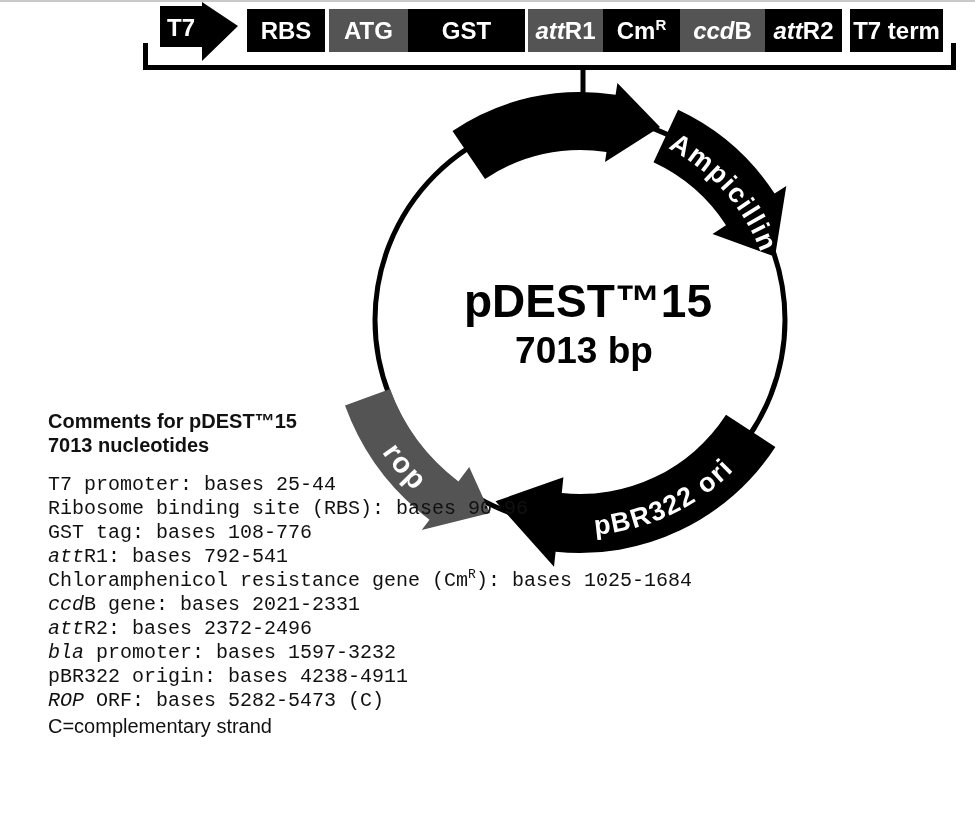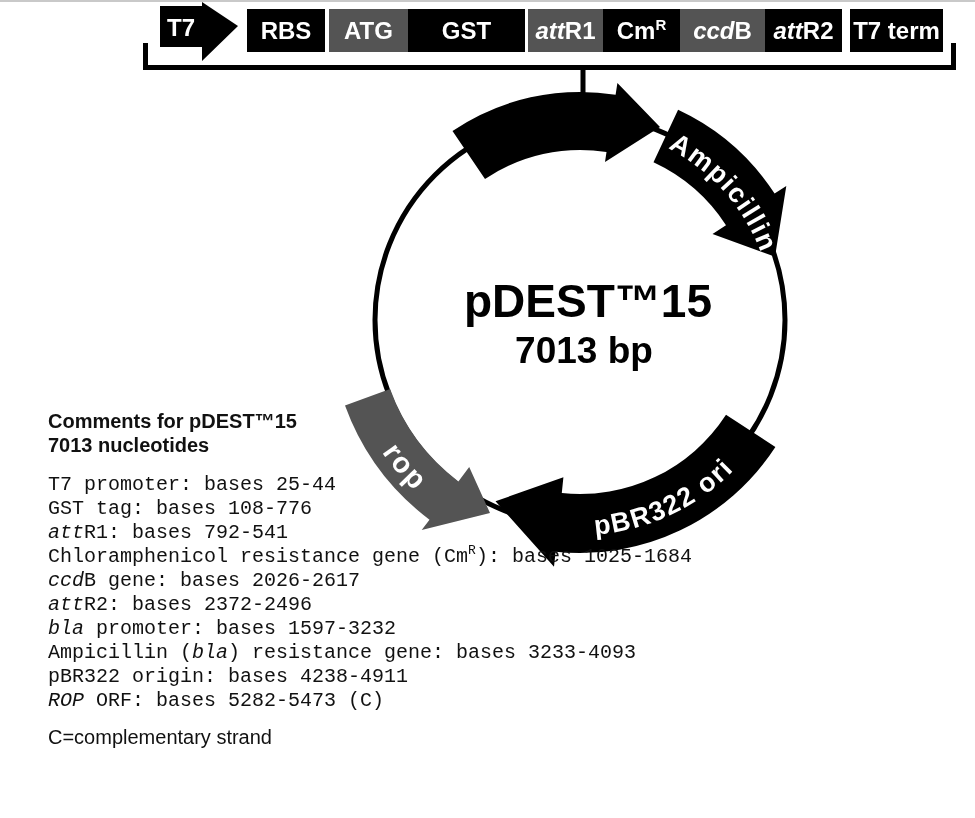--- a/index.html
+++ b/index.html
@@ -16,21 +16,21 @@
   .it{font-style:italic;}
   .arc-label{fill:#ffffff;font-weight:bold;font-size:27px;letter-spacing:1.5px;}
   .arc-label-rop{fill:#ffffff;font-weight:bold;font-size:29px;letter-spacing:2px;}
   .plasmid-name{fill:#000000;font-weight:bold;font-size:46px;}
   .plasmid-size{fill:#000000;font-weight:bold;font-size:37px;}
 
   
   .comments{position:absolute;left:48px;top:409px;font-size:20px;line-height:24px;color:#111111;}
   .comments .bold{font-weight:bold;}
   .features{margin-top:16px;font-family:Liberation Mono, monospace;}
-  .footnote{margin-top:12px;}
+  .footnote{margin-top:1px;}
   .comments sup{font-size:13px;line-height:0;}
   .comments i{font-style:italic;}
 </style>
 </head>
 <body>
 
 <div class="top-border"></div>
 
 <svg class="map" width="975" height="818" viewBox="0 0 975 818">
 
@@ -100,24 +100,24 @@
     <text x="588" y="317" text-anchor="middle" class="plasmid-name">pDEST™15</text>
     <text x="584" y="363" text-anchor="middle" class="plasmid-size">7013 bp</text>
   </g>
 </svg>
 
 <div class="comments">
   <div class="bold">Comments for pDEST™15</div>
   <div class="bold">7013 nucleotides</div>
   <div class="features">
     <div><span>T7 promoter: bases 25-44</span></div>
+    <div><span>Ribosome binding site (RBS): bases 90-96</span></div>
     <div><span>GST tag: bases 108-776</span></div>
     <div><i>att</i><span>R1: bases 792-541</span></div>
     <div><span>Chloramphenicol resistance gene (Cm</span><sup>R</sup><span>): bases 1025-1684</span></div>
-    <div><i>ccd</i><span>B gene: bases 2026-2617</span></div>
+    <div><i>ccd</i><span>B gene: bases 2021-2331</span></div>
     <div><i>att</i><span>R2: bases 2372-2496</span></div>
     <div><i>bla</i><span> promoter: bases 1597-3232</span></div>
-    <div><span>Ampicillin (</span><i>bla</i><span>) resistance gene: bases 3233-4093</span></div>
     <div><span>pBR322 origin: bases 4238-4911</span></div>
     <div><i>ROP</i><span> ORF: bases 5282-5473 (C)</span></div>
   </div>
   <div class="footnote">C=complementary strand</div>
 </div>
 
 </body></html>

